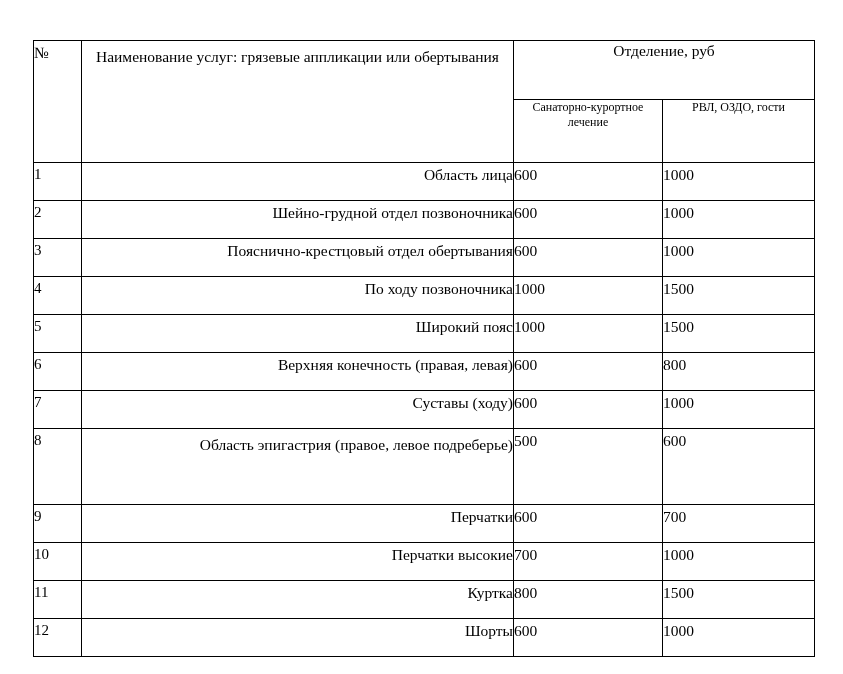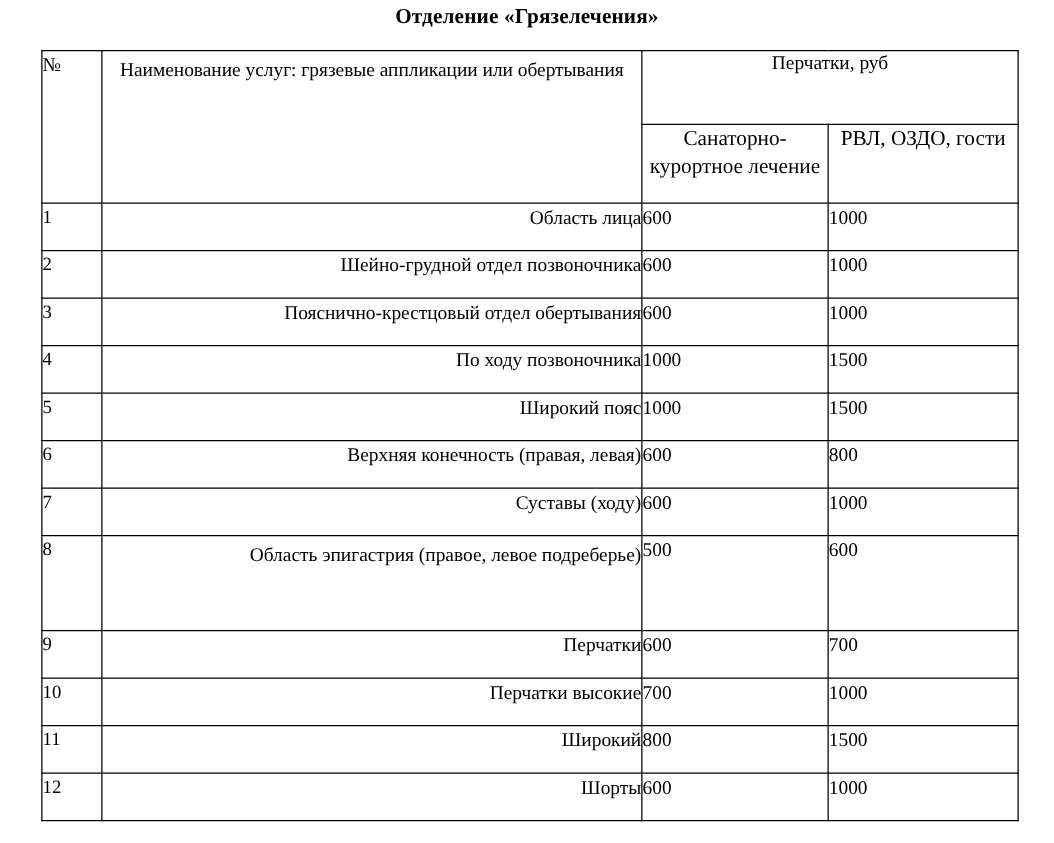--- a/index.html
+++ b/index.html
@@ -82,21 +82,21 @@
     height: 58px;
     text-align: center;
     padding-top: 7px;
     line-height: 1.35;
   }
   .th-sub {
     height: 62px;
     text-align: center;
     padding: 5px 4px 0 4px;
     line-height: 1.28;
-    font-size: 17px;
+    font-size: 12px;
   }
 
   
   .price-table tbody td {
     height: 37px;
   }
   .td-num {
     padding: 7px 0 0 8px;
     text-align: left;
     font-size: 15px;
@@ -115,34 +115,33 @@
   }
   tr.tall .td-name {
     line-height: 2.1;
   }
 </style>
 </head>
 <body>
 
 <div class="page">
 
-  <div class="doc-title">Отделение «Грязелечения»</div>
 
   <table class="price-table">
     <colgroup>
       <col class="col-num">
       <col class="col-name">
       <col class="col-san">
       <col class="col-rvl">
     </colgroup>
     <thead>
       <tr>
         <th class="th-num" rowspan="2">№</th>
         <th class="th-name" rowspan="2">Наименование услуг: грязевые аппликации или обертывания</th>
-        <th class="th-cost" colspan="2">Перчатки, руб</th>
+        <th class="th-cost" colspan="2">Отделение, руб</th>
       </tr>
       <tr>
         <th class="th-sub">Санаторно-курортное лечение</th>
         <th class="th-sub">РВЛ, ОЗДО, гости</th>
       </tr>
     </thead>
     <tbody id="table-body">
         <tr>
           <td class="td-num">1</td>
           <td class="td-name">Область лица</td>
@@ -198,21 +197,21 @@
           <td class="td-price">700</td>
         </tr>
         <tr>
           <td class="td-num">10</td>
           <td class="td-name">Перчатки высокие</td>
           <td class="td-price">700</td>
           <td class="td-price">1000</td>
         </tr>
         <tr>
           <td class="td-num">11</td>
-          <td class="td-name">Широкий</td>
+          <td class="td-name">Куртка</td>
           <td class="td-price">800</td>
           <td class="td-price">1500</td>
         </tr>
         <tr>
           <td class="td-num">12</td>
           <td class="td-name">Шорты</td>
           <td class="td-price">600</td>
           <td class="td-price">1000</td>
         </tr>
       </tbody>

